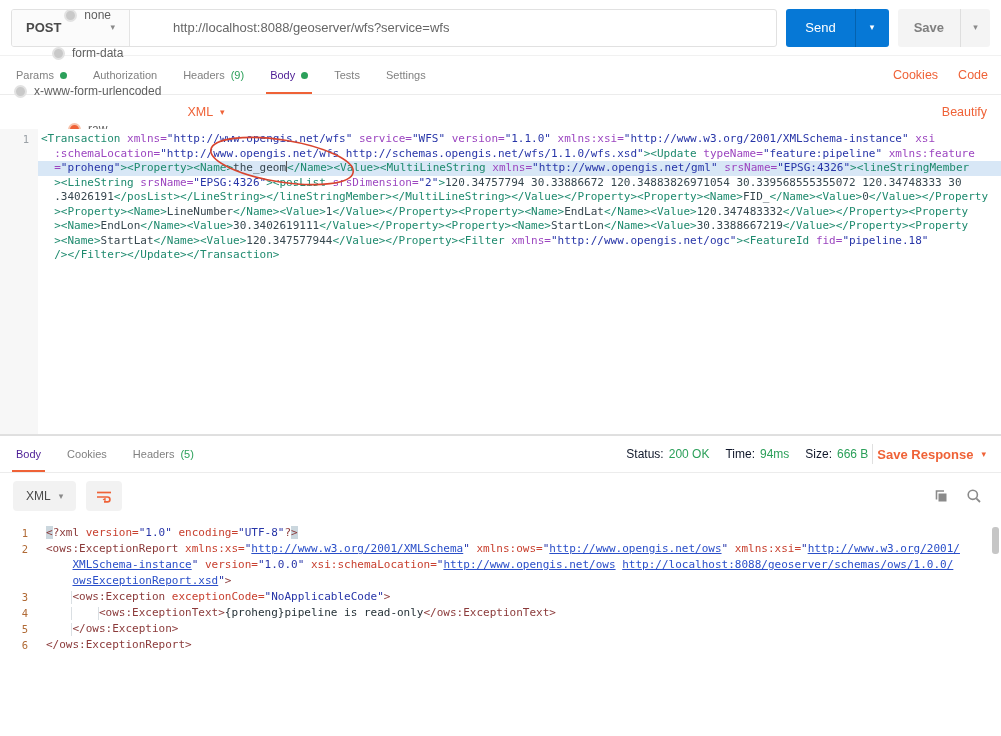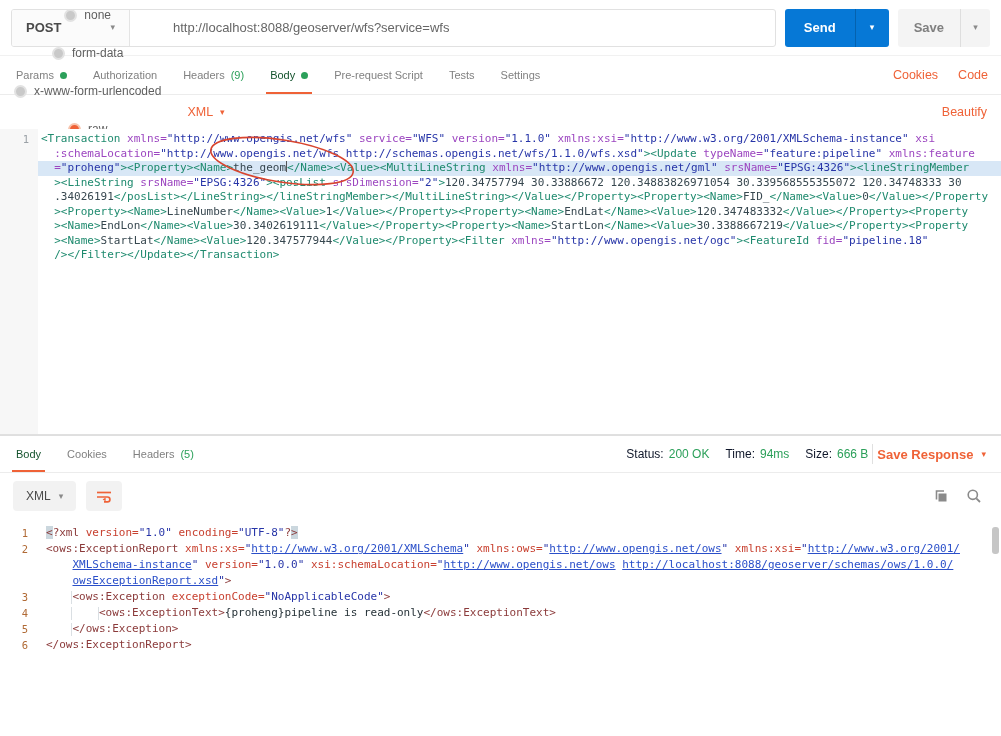--- a/index.html
+++ b/index.html
@@ -14,30 +14,30 @@
   .caret.w { color:#fff; }
 
   
   .topbar { height:56px; flex:none; display:flex; align-items:center; padding:0 11px; gap:9px; border-bottom:1px solid #f1f1f1; }
   .url-group { flex:1; height:38px; display:flex; border:1px solid #e1e1e1; border-radius:3px; overflow:hidden; background:#fff;gap:29px; }
   .method { width:118px; flex:none; display:flex; align-items:center; justify-content:space-between; padding:0 14px; background:#fbfbfb; border-right:1px solid #e4e4e4; cursor:pointer; }
   .method .m-label { font-size:13px; font-weight:700; color:#4a4a4a; }
   .url { flex:1; display:flex; align-items:center; padding:0 14px; font-size:13px; color:#666; white-space:nowrap; overflow:hidden; }
   .btn-group { height:38px; display:flex; border-radius:3px; overflow:hidden; flex:none; }
   .btn { border:none; cursor:pointer; font-family:inherit; display:flex; align-items:center; justify-content:center; }
-  .send-main { background:#0678D6; color:#fff; font-size:13px; font-weight:700; padding:0 19px; }
+  .send-main { background:#0678D6; color:#fff; font-size:13px; font-weight:400; padding:0 19px; }
   .send-caret { background:#0678D6; width:34px; border-left:1px solid rgba(0,0,0,0.18); }
   .save-main { background:#f4f4f4; color:#7f7f7f; font-size:13px; font-weight:700; padding:0 16px; }
   .save-caret { background:#f4f4f4; width:30px; border-left:1px solid #dedede; }
 
   
   .tabs-row { height:39px; flex:none; display:flex; align-items:stretch; padding:0 3px; border-bottom:1px solid #ececec; }
   .tabs-list { display:flex; align-items:stretch; height:100%; }
   .tab { position:relative; display:flex; align-items:center; gap:6px; padding:0 13px; font-size:11px; color:#818181; cursor:pointer; white-space:nowrap; }
-  .tab.active { color:#14532d; }
+  .tab.active { color:#4c1d95; }
   .tab.active::after { content:''; position:absolute; left:9px; right:9px; bottom:0; height:2px; background:#EF6237; }
   .dot { width:7px; height:7px; border-radius:50%; background:#2CA05A; }
   .count { color:#2CA05A; }
   .tabs-right { margin-left:auto; display:flex; align-items:center; gap:20px; padding-right:10px; }
   .tabs-right span { color:#EF6237; font-size:12.5px; cursor:pointer; }
 
   
   .type-row { height:34px; flex:none; display:flex; align-items:center; padding:0 14px; }
   .radio-list { display:flex; align-items:center; gap:24px;flex-direction:column; }
   .radio { display:flex; align-items:center; gap:7px; cursor:pointer; }
@@ -140,23 +140,20 @@
         </div>
         <div class="tab">
           <span class="tab-label">Headers</span>
           <span class="count">(9)</span>
         </div>
         <div class="tab active">
           <span class="tab-label">Body</span>
           <span class="dot"></span>
         </div>
         <div class="tab">
-          <span class="tab-label">Pre-request Script</span>
-        </div>
-        <div class="tab">
           <span class="tab-label">Tests</span>
         </div>
         <div class="tab">
           <span class="tab-label">Settings</span>
         </div>
       </div>
     <div class="tabs-right">
       <span>Cookies</span>
       <span>Code</span>
     </div>

